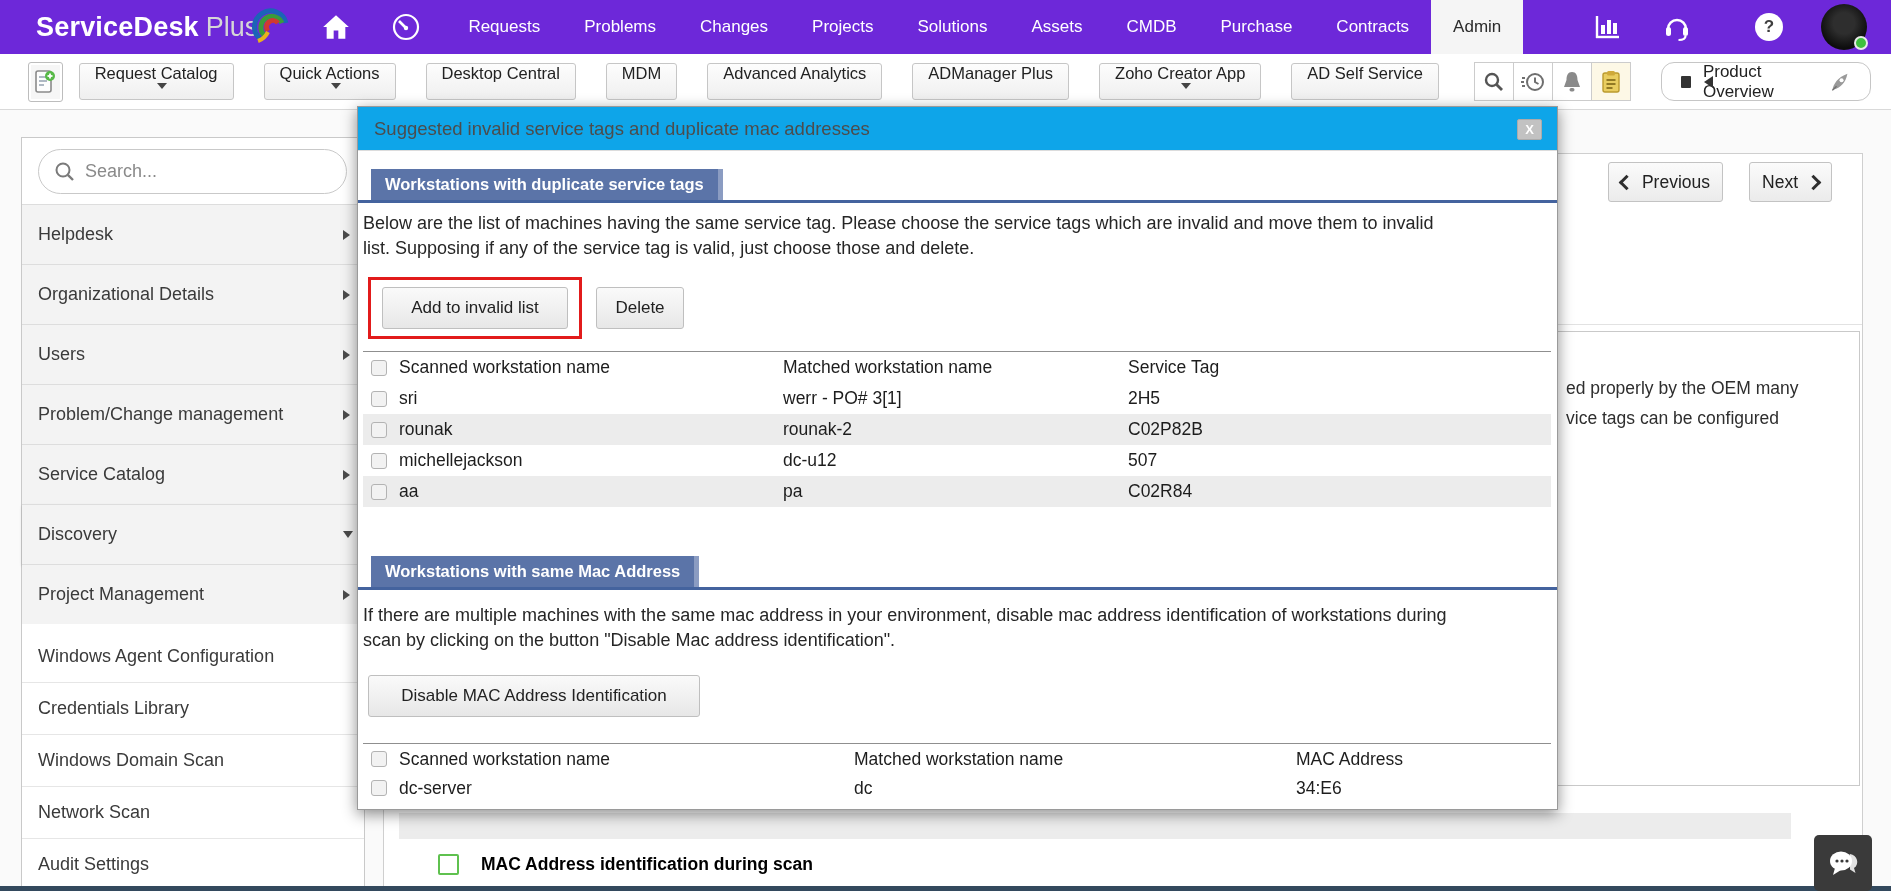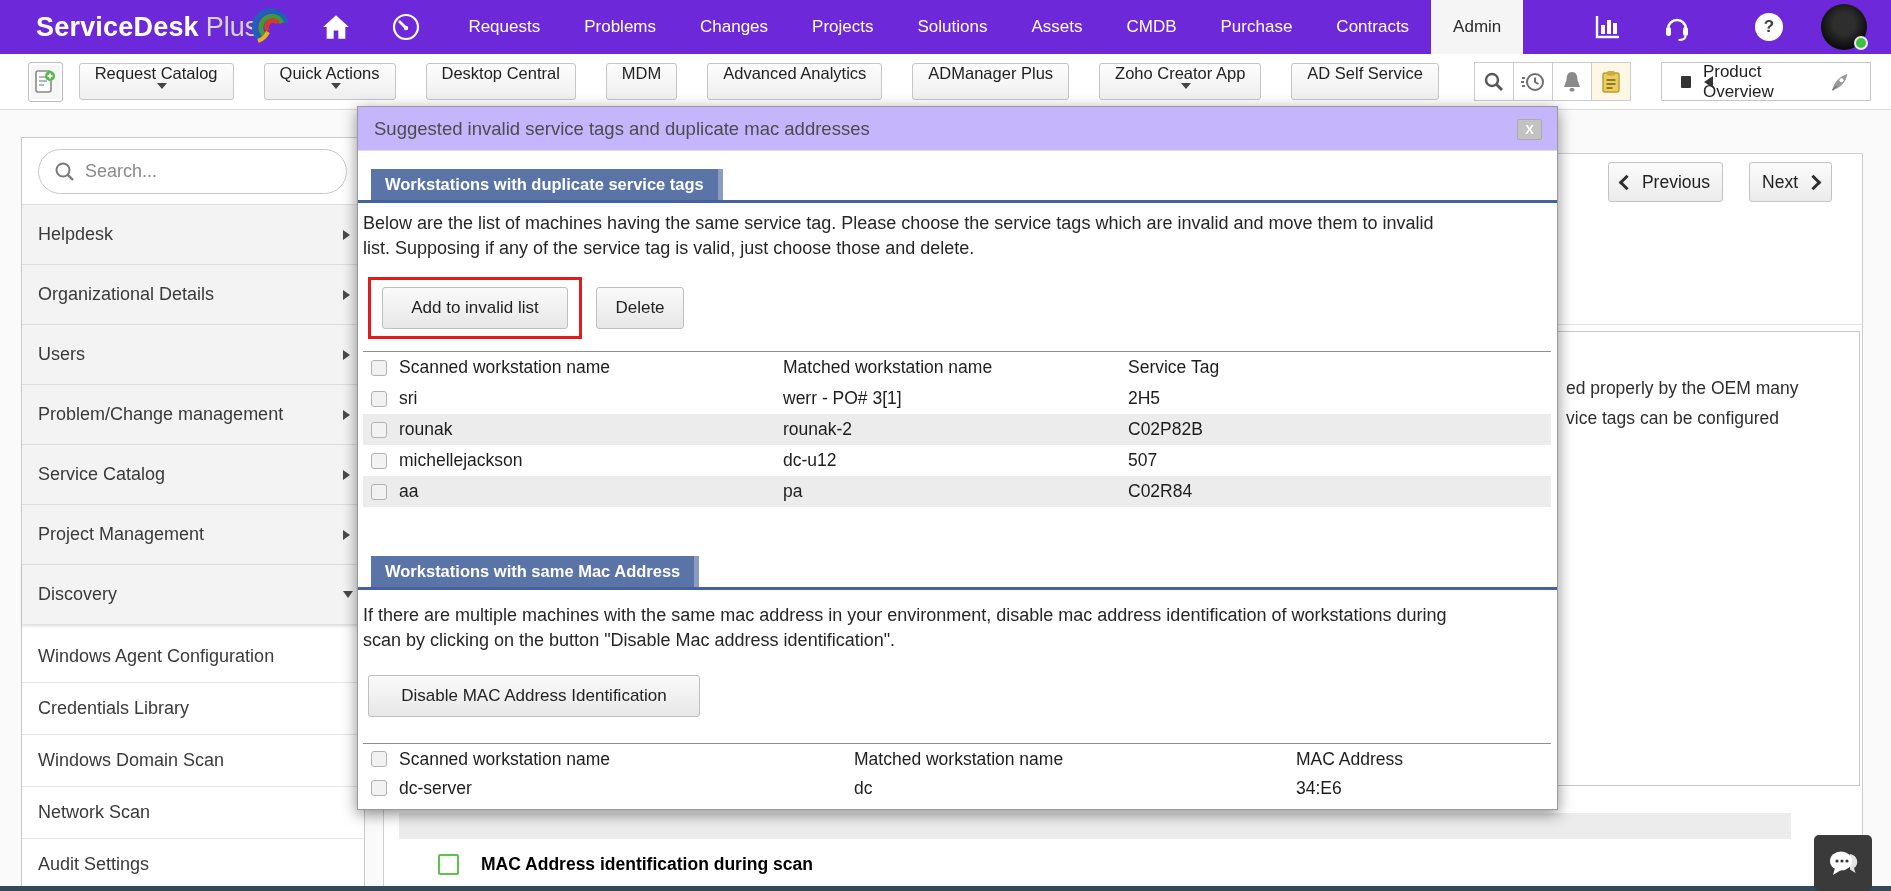--- a/index.html
+++ b/index.html
@@ -21,21 +21,21 @@
   .avatar { position:relative; width:46px; height:46px; border-radius:50%; background:radial-gradient(circle at 50% 42%, #2e2e2e 0 30%, #0d0d0d 70%); margin-left:38px; cursor:pointer; }
   .avatar .dot { position:absolute; right:-1px; bottom:0; width:14px; height:14px; border-radius:50%; background:#3fbf3f; border:2px solid #e9e9e9; }
 
   
   .toolbar { position:absolute; left:0; top:54px; width:1891px; height:56px; background:#fff; border-bottom:1px solid #d9d9d9; display:flex; align-items:center; padding:0 20px 0 28px; }
   .tbtn { height:37px; display:inline-flex; align-items:center; padding:0 15px; background:linear-gradient(#fdfdfd,#efefef); border:1px solid #c6c6c6; border-radius:3px; font-size:16.5px; color:#222; margin-right:30px; cursor:pointer; white-space:nowrap;flex-direction:column; }
   .tbtn .caret { width:0; height:0; border-left:5px solid transparent; border-right:5px solid transparent; border-top:6px solid #444; margin-left:12px; }
   .iconbtn { width:40px; height:40px; border:1px solid #bdbdbd; border-radius:3px; background:#f6f6f6; display:flex; align-items:center; justify-content:center; margin-right:16px; cursor:pointer; box-shadow:inset 0 0 0 2px #fff; }
   .igroup { display:flex; margin-left:6px; }
   .igroup .ibtn { width:40px; height:39px; border:1px solid #ccc; margin-left:-1px; background:#fff; display:flex; align-items:center; justify-content:center; cursor:pointer; }
-  .pov { height:39px; display:inline-flex; align-items:center; padding:0 19px; border:1px solid #c6c6c6; border-radius:1px; background:#fff; margin-left:30px; font-size:17px; color:#222; cursor:pointer; }
+  .pov { height:39px; display:inline-flex; align-items:center; padding:0 19px; border:1px solid #c6c6c6; border-radius:13px; background:#fff; margin-left:30px; font-size:17px; color:#222; cursor:pointer; }
   .cam { width:0; height:0; border-top:6px solid transparent; border-bottom:6px solid transparent; border-right:9px solid #333; margin-right:2px; }
   .cambody { width:12px; height:12px; background:#333; margin-right:9px; border-radius:1px; }
 
   
   .sidebar { position:absolute; left:21px; top:137px; width:344px; height:754px; background:#fff; border:1px solid #c9c9c9; }
   .searchwrap { position:relative; margin:11px 17px 10px 16px; }
   .searchwrap input { width:100%; height:45px; border:1px solid #c9c9c9; border-radius:23px; padding:0 16px 0 46px; font-size:18px; color:#444; outline:none; font-family:"Liberation Sans",sans-serif; background:#fff; }
   .searchwrap input::placeholder { color:#8a8a8a; }
   .mag { position:absolute; left:16px; top:12px; }
   .srow { position:relative; display:flex; align-items:center; padding:0 16px; font-size:18px; color:#3a3a3a; cursor:pointer; }
@@ -54,21 +54,21 @@
   .hdivider { position:absolute; left:0; top:170px; width:100%; border-top:1px solid #e2e2e2; }
   .subbox { position:absolute; left:357px; top:177px; width:1119px; height:455px; border:1px solid #c9c9c9; background:#fff; }
   .clipline { position:absolute; left:1182px; font-size:17.5px; color:#2e2e2e; white-space:nowrap; }
   .grayband { position:absolute; left:15px; top:659px; width:1392px; height:26px; background:#ececec; }
   .macrow { position:absolute; left:54px; top:700px; display:flex; align-items:center; }
   .greencb { width:21px; height:21px; border:2px solid #5fc14f; border-radius:2px; background:#fff; margin-right:22px; cursor:pointer; }
   .maclabel { font-size:17.5px; font-weight:bold; color:#000000; }
 
   
   .modal { position:absolute; left:357px; top:106px; width:1201px; height:704px; background:#fff; border:1px solid #9a9a9a; box-shadow:0 4px 14px rgba(0,0,0,.45); z-index:10; }
-  .mhdr { position:absolute; left:0; top:0; width:100%; height:44px; background:#c4b5fd; border-bottom:1px solid #dcdcdc; display:flex; align-items:center; padding-left:16px; }
+  .mhdr { position:absolute; left:0; top:0; width:100%; height:44px; background:#0ea5e9; border-bottom:1px solid #dcdcdc; display:flex; align-items:center; padding-left:16px; }
   .mtitle { font-size:18.5px; color:#4c4c4c; }
   .mclose { position:absolute; right:15px; top:12px; width:25px; height:21px; background:#c2c2c2; border:1px solid #ababab; border-radius:2px; color:#fff; font-weight:bold; font-size:13px; display:flex; align-items:center; justify-content:center; cursor:pointer; }
   .tab { position:absolute; left:13px; height:31px; display:inline-flex; align-items:center; padding:0 14px; background:#5b74a8; border-right:5px solid #8b9cc2; color:#fff; font-weight:bold; font-size:16.5px; white-space:nowrap; cursor:pointer; }
   .tabline { position:absolute; left:0; width:100%; height:3px; background:#44639e; }
   .mdesc { position:absolute; left:5px; right:6px; font-size:18px; line-height:25px; color:#262626; }
   .redbox { position:absolute; left:10px; top:170px; width:214px; height:62px; border:3px solid #e21b1b; display:flex; align-items:center; justify-content:center; }
   .mbtn { height:42px; display:inline-flex; align-items:center; justify-content:center; padding:0 18px; background:linear-gradient(#fafafa,#e7e7e7); border:1px solid #bfbfbf; border-radius:3px; font-size:17px; color:#222; cursor:pointer; white-space:nowrap; }
   .mtable { position:absolute; left:5px; right:6px; border-top:1px solid #8f8f8f; }
   .mrow { display:grid; align-items:center; height:31px; padding-left:8px; font-size:17.5px; color:#1d1d1d; }
   .t1 .mrow { grid-template-columns:28px 384px 345px 1fr; }
@@ -251,27 +251,27 @@
     <span class="tri-r"></span>
   </div>
   <div class="srow cat">
     <span>Problem/Change management</span>
     <span class="tri-r"></span>
   </div>
   <div class="srow cat">
     <span>Service Catalog</span>
     <span class="tri-r"></span>
   </div>
-  <div class="srow cat">
-    <span>Project Management</span>
-    <span class="tri-r"></span>
-  </div>
   <div class="srow cat" style="box-shadow:0 2px 3px rgba(0,0,0,.15);">
     <span>Discovery</span>
     <span class="tri-d"></span>
+  </div>
+  <div class="srow cat">
+    <span>Project Management</span>
+    <span class="tri-r"></span>
   </div>
   <div class="srow sub" style="border-top:none;margin-top:6px;">
     <span>Windows Agent Configuration</span>
   </div>
   <div class="srow sub">
     <span>Credentials Library</span>
   </div>
   <div class="srow sub">
     <span>Windows Domain Scan</span>
   </div>

